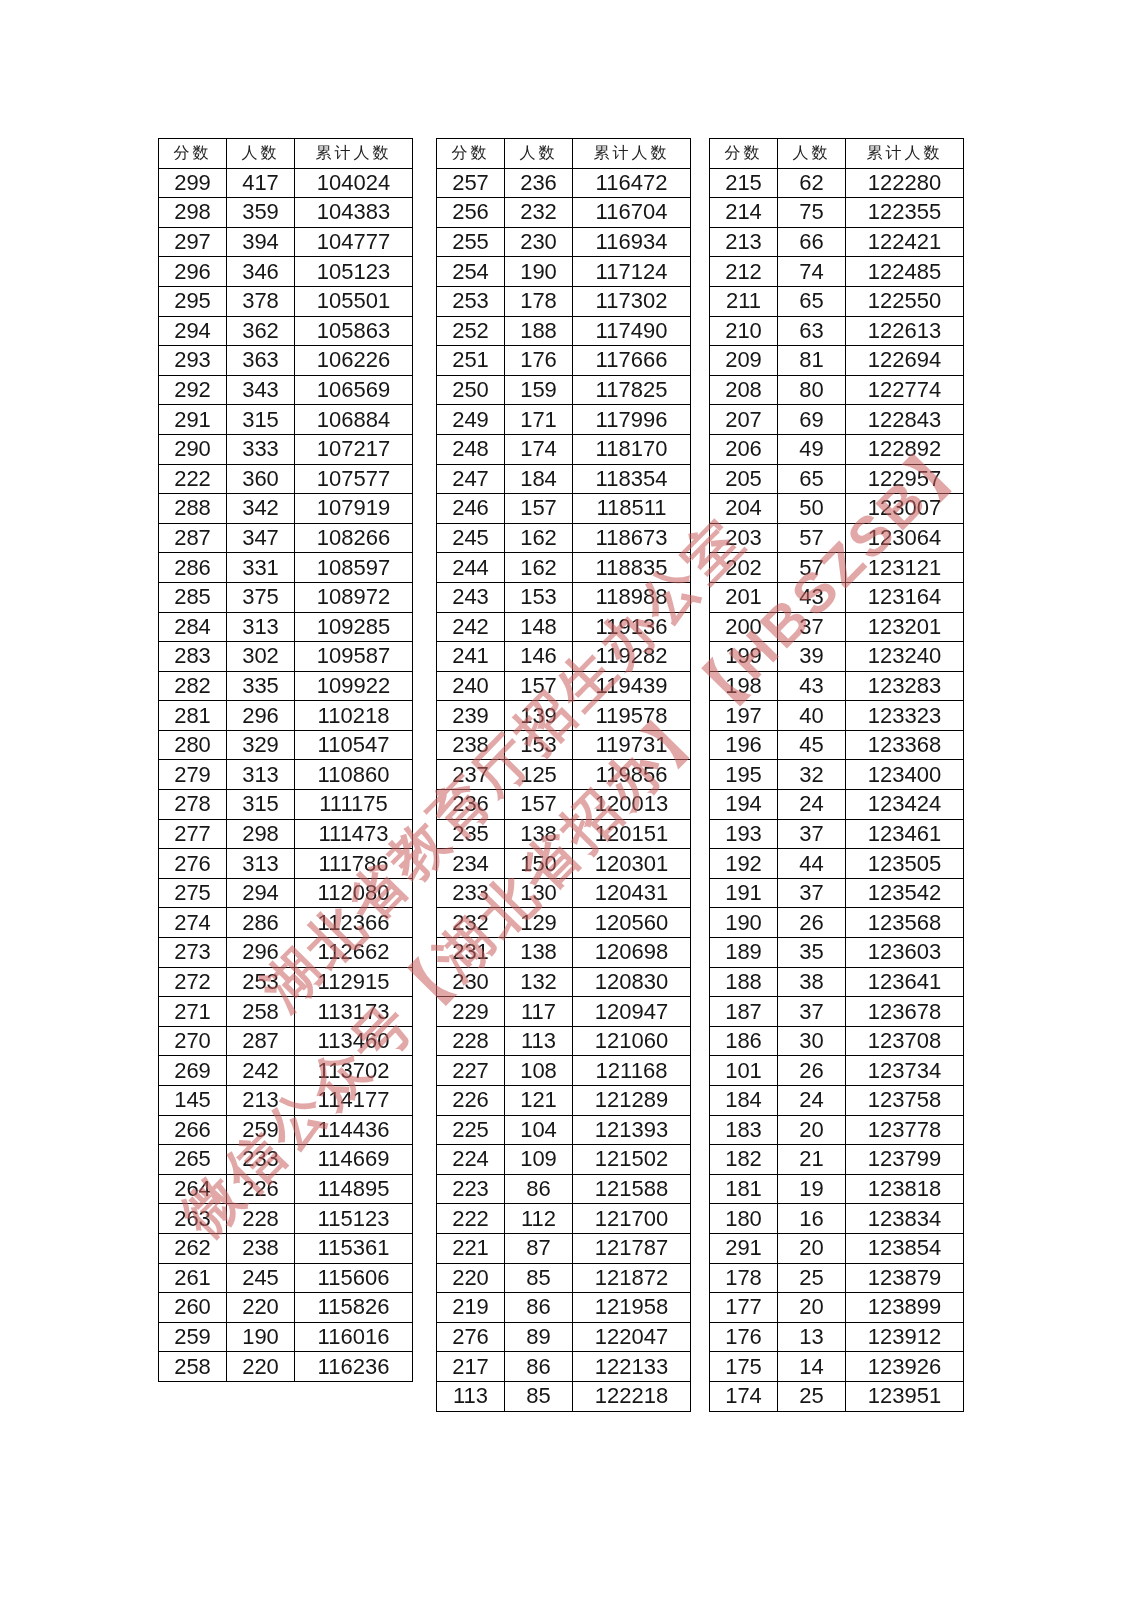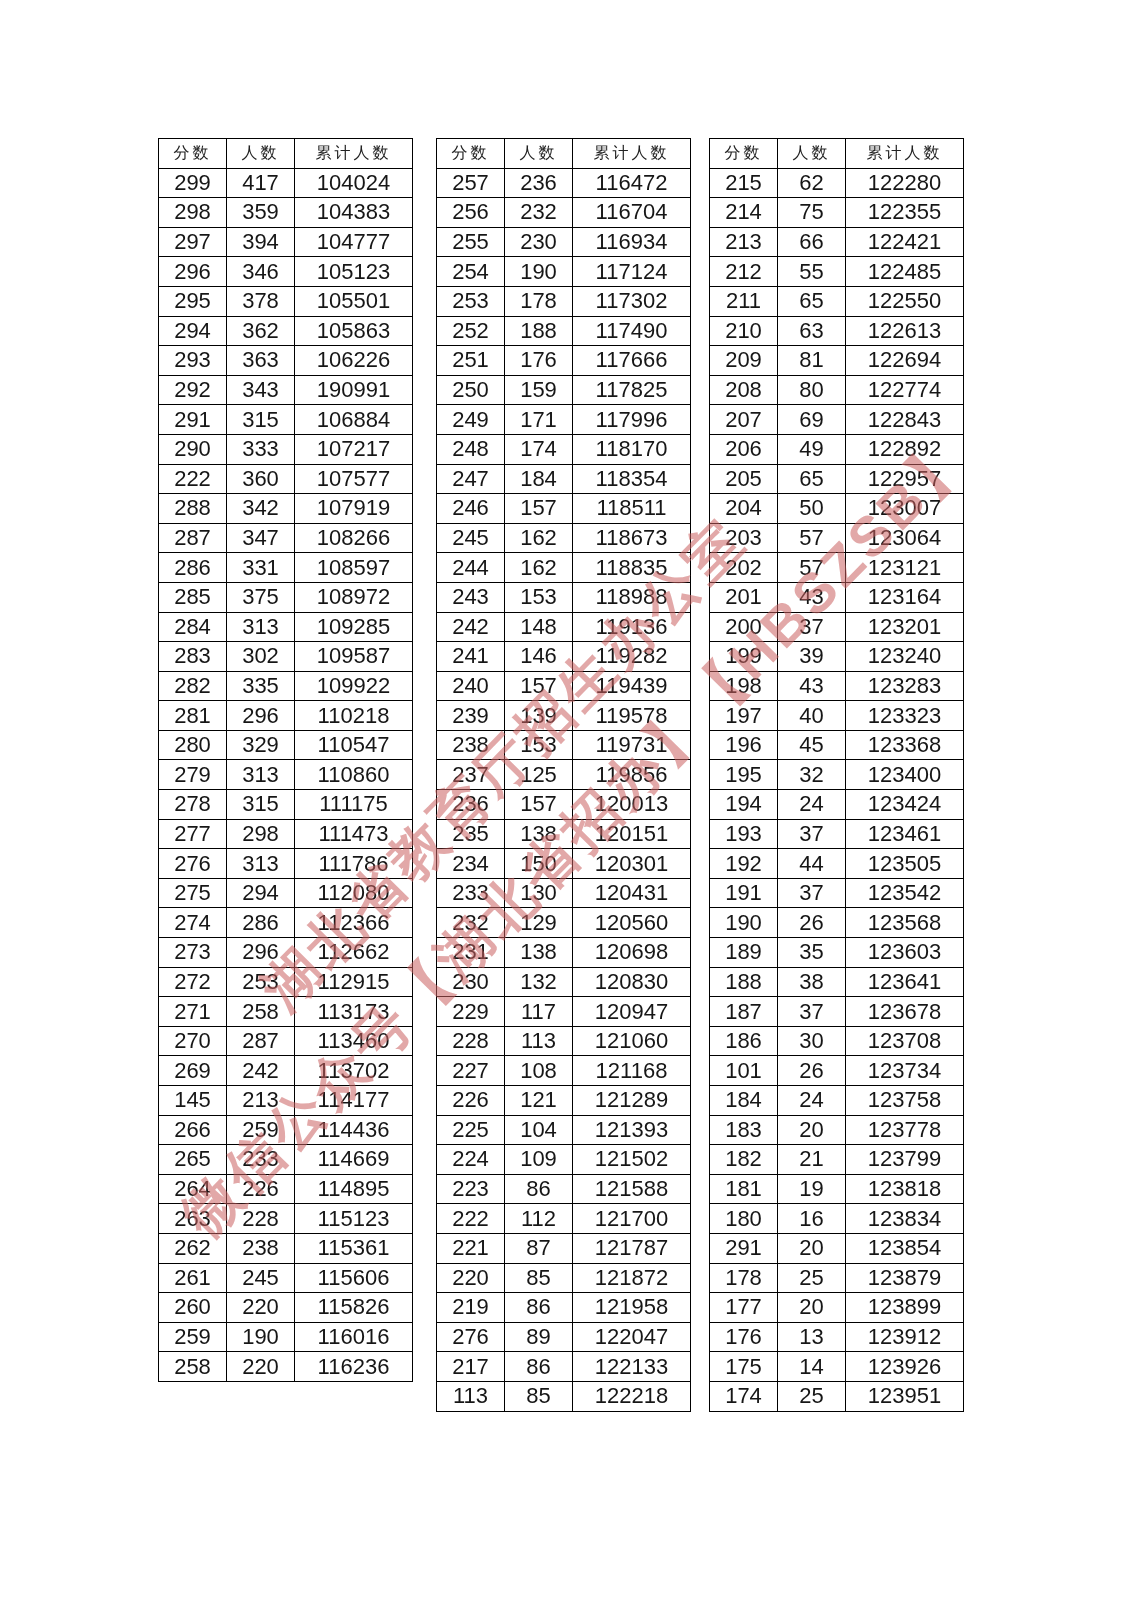--- a/index.html
+++ b/index.html
@@ -125,21 +125,21 @@
           <td>105863</td>
         </tr>
         <tr>
           <td>293</td>
           <td>363</td>
           <td>106226</td>
         </tr>
         <tr>
           <td>292</td>
           <td>343</td>
-          <td>190991</td>
+          <td>106569</td>
         </tr>
         <tr>
           <td>291</td>
           <td>315</td>
           <td>106884</td>
         </tr>
         <tr>
           <td>290</td>
           <td>333</td>
           <td>107217</td>
@@ -553,21 +553,21 @@
           <td>75</td>
           <td>122355</td>
         </tr>
         <tr>
           <td>213</td>
           <td>66</td>
           <td>122421</td>
         </tr>
         <tr>
           <td>212</td>
-          <td>55</td>
+          <td>74</td>
           <td>122485</td>
         </tr>
         <tr>
           <td>211</td>
           <td>65</td>
           <td>122550</td>
         </tr>
         <tr>
           <td>210</td>
           <td>63</td>

